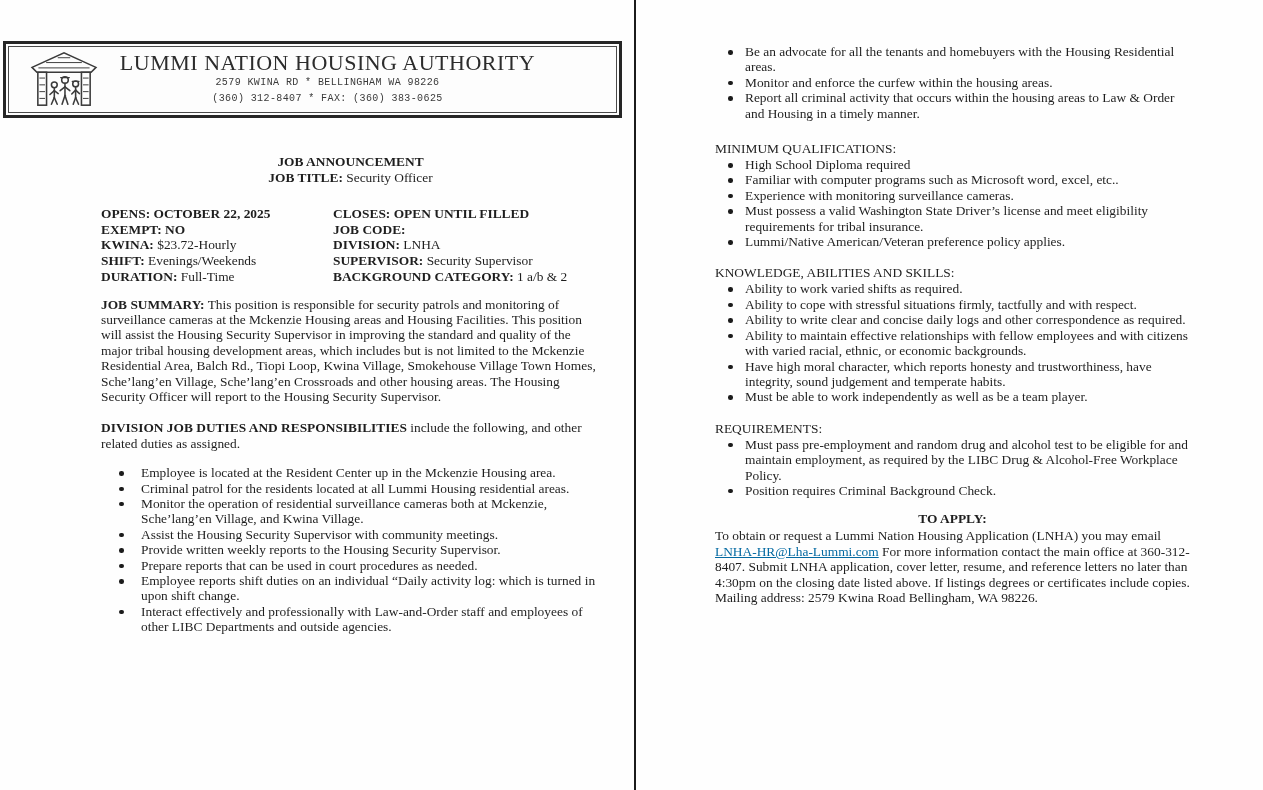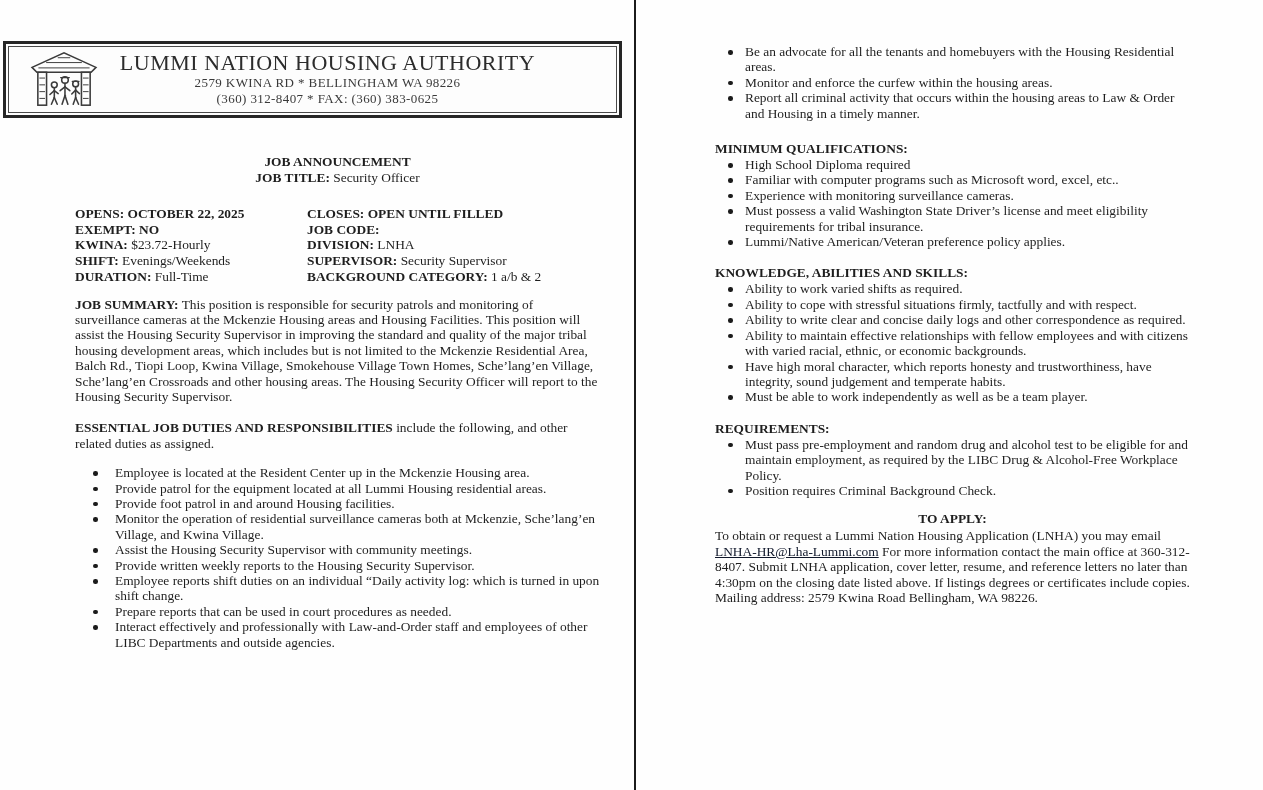--- a/index.html
+++ b/index.html
@@ -12,45 +12,45 @@
   .page-left{left:0;width:634px;}
   .page-right{left:636px;width:627px;padding:44px 73px 16px 79px;}
   .center-divider{position:absolute;left:634px;top:0;width:2px;height:790px;background:#1b1b1b;}
 
   
   .header-box{position:absolute;left:3px;top:41px;width:613px;height:71px;border:3px solid #262626;background:#fdfdfd;}
   .header-inner{position:absolute;inset:2px;border:1px solid #4a4a4a;}
   .logo-wrap{position:absolute;left:20px;top:2px;}
   .header-text{position:absolute;left:30px;right:0;top:3px;text-align:center;}
   .org-name{font-size:22px;line-height:25px;letter-spacing:0.5px;color:#2c2c2c;white-space:nowrap;}
-  .addr{font-family:Liberation Serif, serif;font-size:13px;line-height:16px;letter-spacing:0.4px;color:#3a3a3a;}
+  .addr{font-family:Liberation Mono, monospace;font-size:10px;line-height:16px;letter-spacing:0.4px;color:#3a3a3a;}
 
   
-  .left-content{position:absolute;left:0;top:119px;width:662px;box-sizing:border-box;padding:0 62px 0 75px;}
+  .left-content{position:absolute;left:0;top:119px;width:662px;box-sizing:border-box;padding:0 62px 0 101px;}
   .announce{margin-top:35px;text-align:center;font-size:13.4px;line-height:16px;}
   .announce b{font-weight:bold;}
   .details{display:flex;margin-top:20px;}
   .details-col1{width:232px;flex:none;}
   .details-col2{flex:1;}
   .detail-row{line-height:15.7px;white-space:nowrap;}
   .para{margin:12px 0 0 0;text-align:left;}
   b{font-weight:bold;}
 
   ul.bullets{list-style:none;margin:0;padding:0;}
   ul.bullets li{position:relative;padding-left:40px;line-height:15.4px;}
   ul.bullets li::before{content:"";position:absolute;left:18px;top:6px;width:4.5px;height:4.5px;border-radius:50%;background:#1b1b1b;}
   .duties-list{margin-top:14px !important;}
 
   
   .page-right ul.bullets li{padding-left:30px;}
   .page-right ul.bullets li::before{left:13px;}
-  .section-heading{font-weight:bold;margin:16px 0 0 0;line-height:16px;}
+  .section-heading{font-weight:normal;margin:16px 0 0 0;line-height:16px;}
   .apply-heading{font-weight:bold;text-align:center;margin:13px 0 0 0;line-height:16px;}
   .apply-para{margin-top:1px;}
-  .email-link{color:#0f172a;text-decoration:underline;}
+  .email-link{color:#0369a1;text-decoration:underline;}
 </style>
 </head>
 <body>
 
 <div class="page page-left">
 
   <div class="header-box">
     <div class="header-inner">
       <div class="logo-wrap">
         <svg width="70" height="62" viewBox="0 0 72 64">
@@ -129,33 +129,32 @@
         <div class="detail-row"><b>BACKGROUND CATEGORY:</b> <span>1 a/b &amp; 2</span></div>
       </div>
     </div>
 
     <p class="para">
       <b>JOB SUMMARY:</b>
       <span>This position is responsible for security patrols and monitoring of surveillance cameras at the Mckenzie Housing areas and Housing Facilities.  This position will assist the Housing Security Supervisor in improving the standard and quality of the major tribal housing development areas, which includes but is not limited to the Mckenzie Residential Area, Balch Rd., Tiopi Loop, Kwina Village, Smokehouse Village Town Homes, Sche’lang’en Village, Sche’lang’en Crossroads and other housing areas. The Housing Security Officer will report to the Housing Security Supervisor.</span>
     </p>
 
     <p class="para" style="margin-top:16px;">
-      <b>ESSENTIAL JOB DUTIES AND RESPONSIBILITIES</b>
+      <b>DIVISION JOB DUTIES AND RESPONSIBILITIES</b>
       <span>include the following, and other related duties as assigned.</span>
     </p>
 
     <ul class="bullets duties-list">
       <li>Employee is located at the Resident Center up in the Mckenzie Housing area.</li>
-      <li>Provide patrol for the equipment located at all Lummi Housing residential areas.</li>
-      <li>Provide foot patrol in and around Housing facilities.</li>
+      <li>Criminal patrol for the residents located at all Lummi Housing residential areas.</li>
       <li>Monitor the operation of residential surveillance cameras both at Mckenzie, Sche’lang’en Village, and Kwina Village.</li>
       <li>Assist the Housing Security Supervisor with community meetings.</li>
       <li>Provide written weekly reports to the Housing Security Supervisor.</li>
+      <li>Prepare reports that can be used in court procedures as needed.</li>
       <li>Employee reports shift duties on an individual “Daily activity log: which is turned in upon shift change.</li>
-      <li>Prepare reports that can be used in court procedures as needed.</li>
       <li>Interact effectively and professionally with Law-and-Order staff and employees of other LIBC Departments and outside agencies.</li>
     </ul>
 
   </div>
 </div>
 
 <div class="center-divider"></div>
 
 <div class="page page-right">
 

